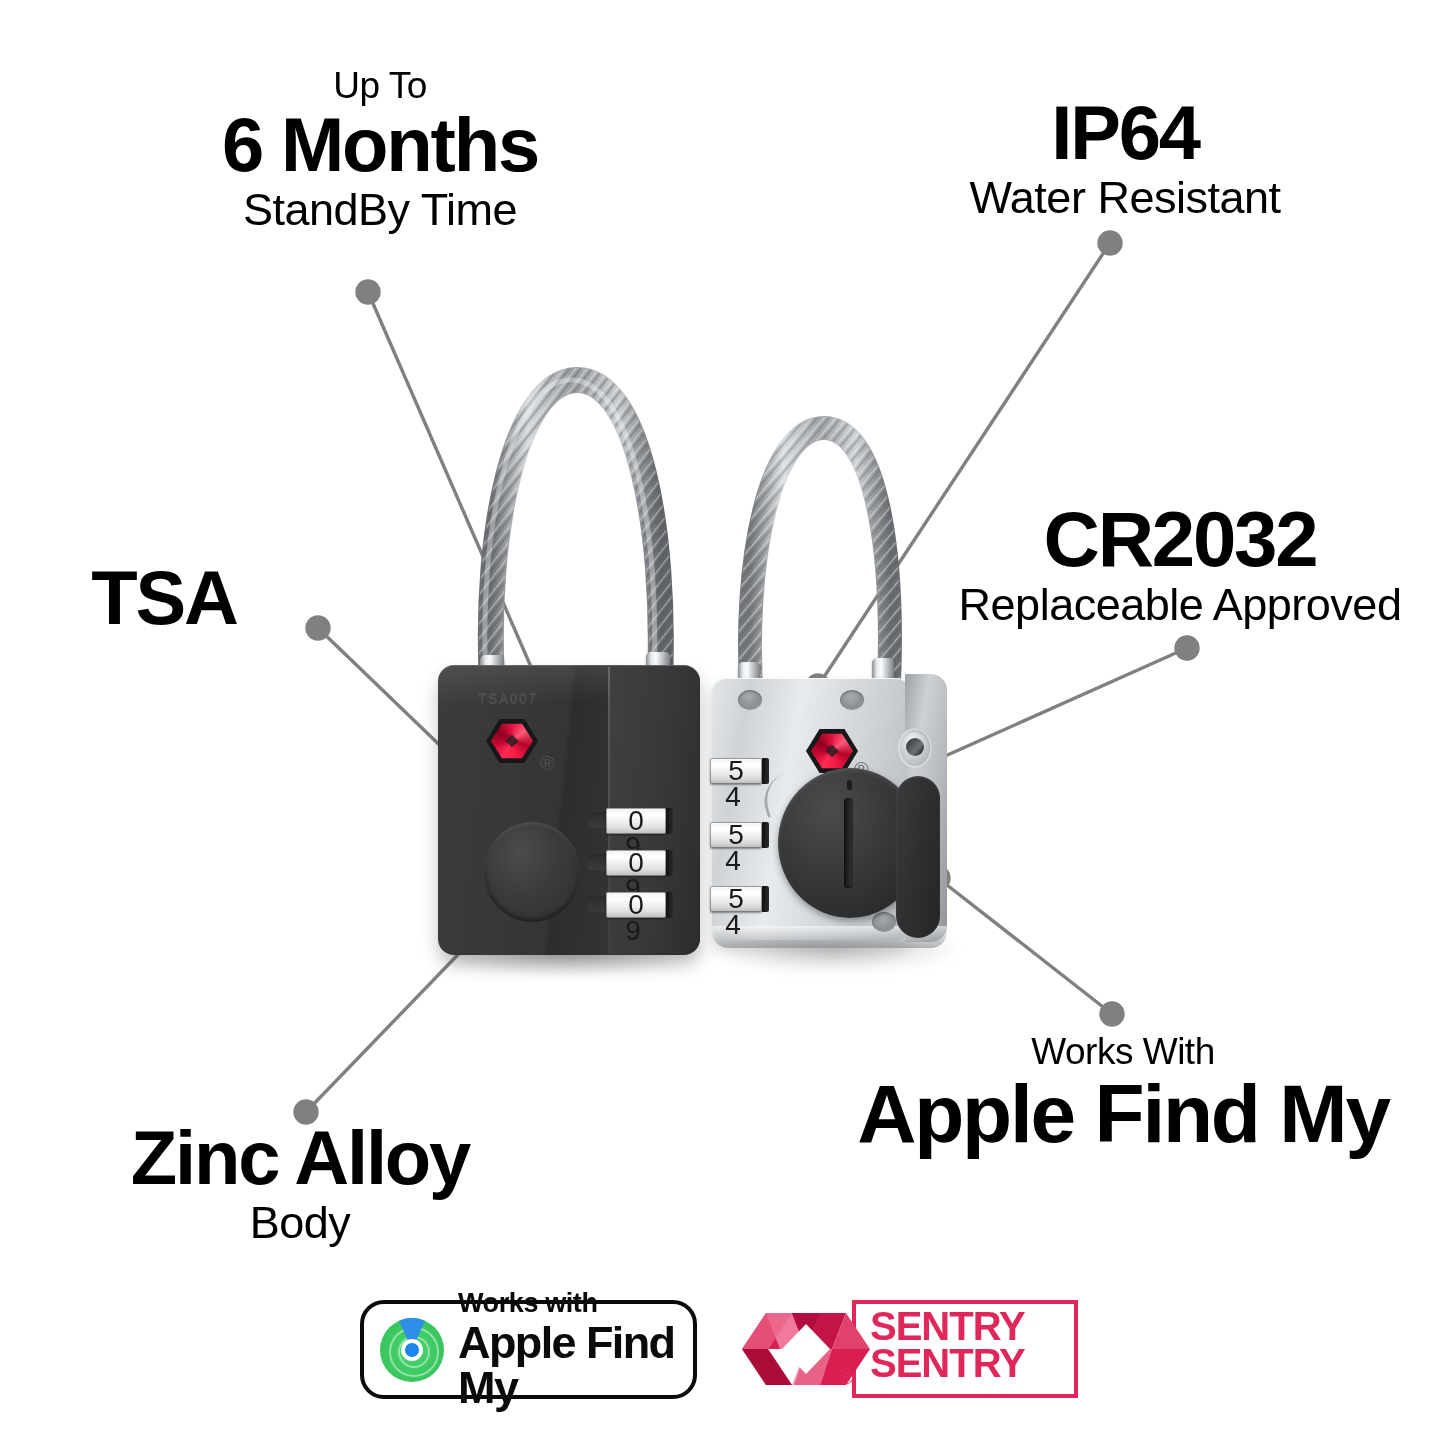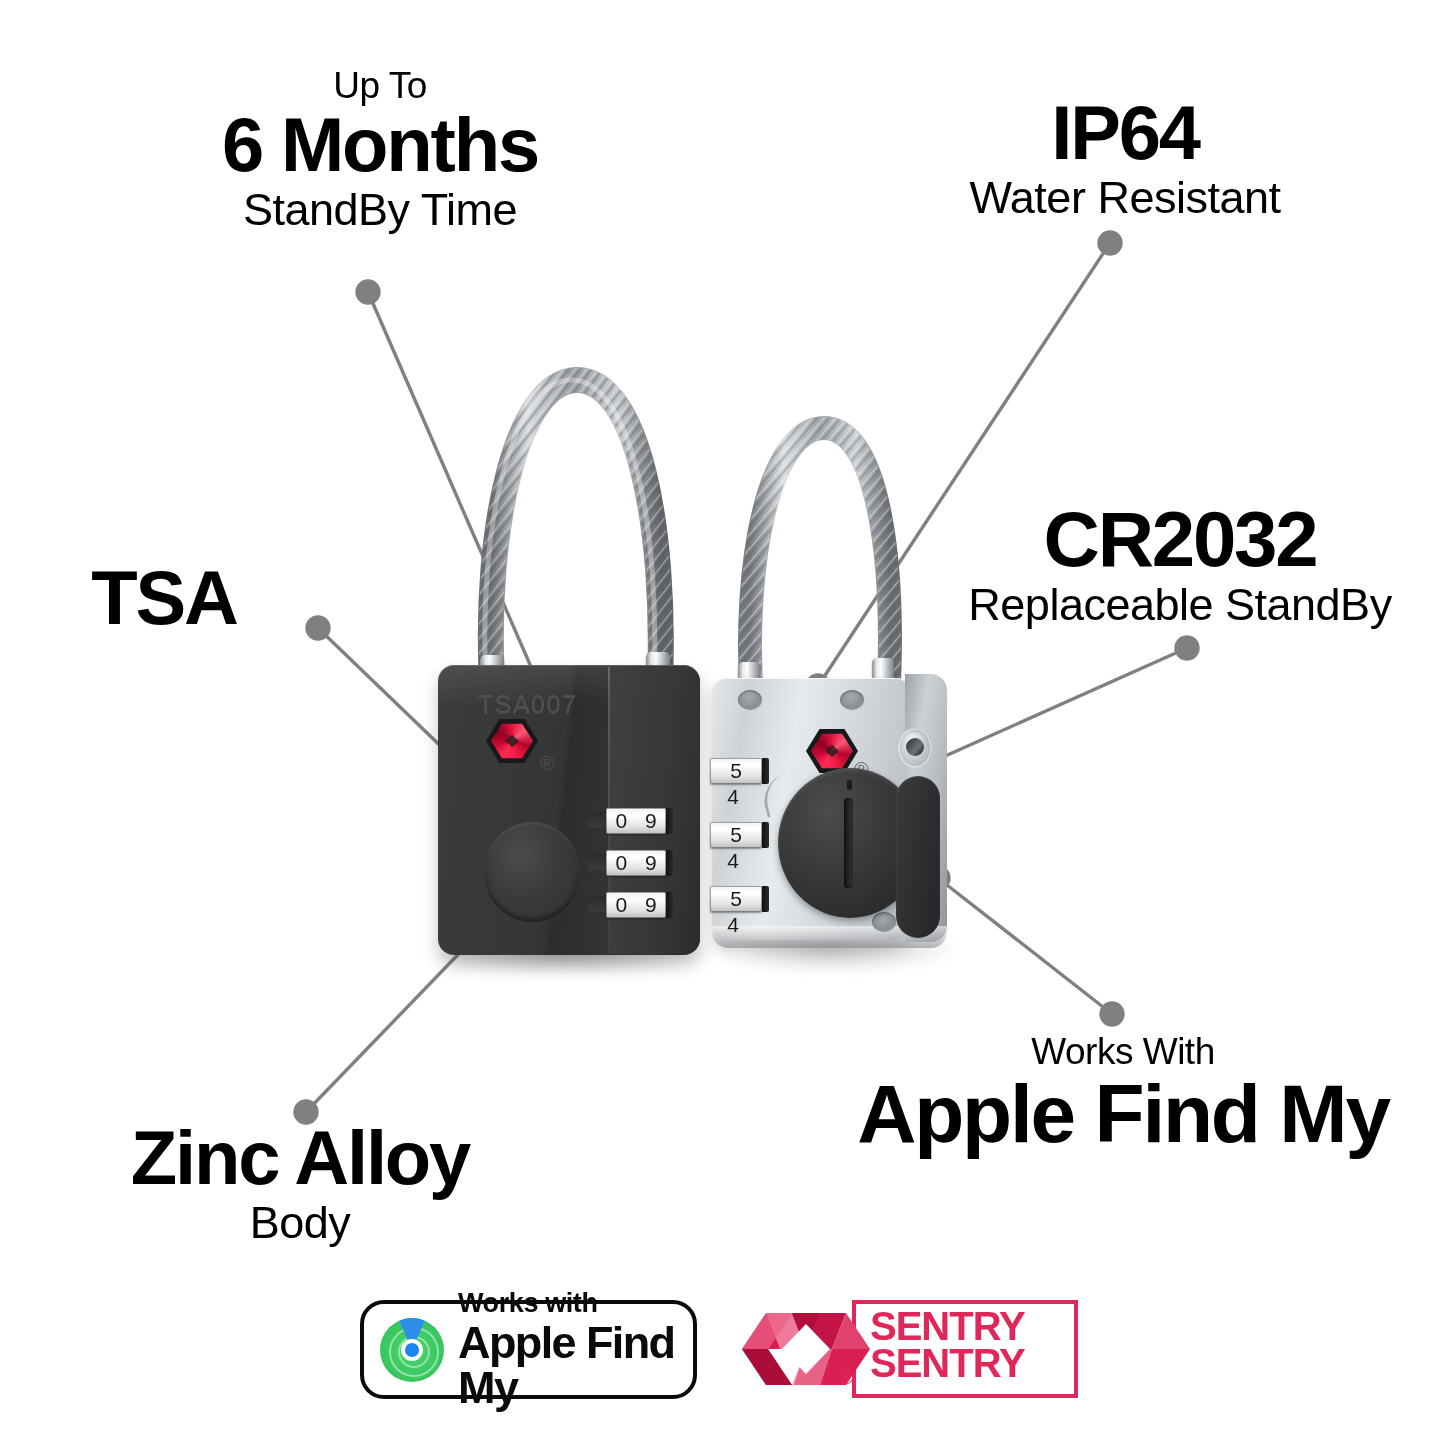--- a/index.html
+++ b/index.html
@@ -53,21 +53,21 @@
   .blk-seam{
     position:absolute;left:170px;top:307px;width:2px;height:286px;
     background:linear-gradient(180deg,rgba(255,255,255,.22),rgba(255,255,255,.05));
   }
   .blk-face-right{
     position:absolute;left:172px;top:306px;width:90px;height:288px;
     border-radius:0 16px 16px 0;
     background:linear-gradient(96deg,#3e4042 0%,#37383a 55%,#2b2c2e 100%);
   }
   .tsa-engrave{
-    position:absolute;left:40px;top:330px;font-size:25px;letter-spacing:1.5px;
+    position:absolute;left:40px;top:330px;font-size:14px;letter-spacing:1.5px;
     color:#4d4f51;text-shadow:0 1px 0 rgba(255,255,255,.10);
     font-family:"Liberation Sans", sans-serif;
   }
   .oval-btn{
     position:absolute;left:46px;top:462px;width:96px;height:100px;border-radius:50%;
     background:radial-gradient(ellipse at 38% 32%, #4a4c4e 0%, #3a3b3d 45%, #2e2f31 100%);
     box-shadow:inset 0 2px 3px rgba(255,255,255,.10), inset 0 -3px 5px rgba(0,0,0,.45);
   }
   
   .gem{position:absolute;width:52px;height:46px;}
@@ -90,21 +90,21 @@
     clip-path:polygon(50% 0,100% 50%,50% 100%,0 50%);
   }
   .reg-mark{position:absolute;font-size:20px;color:#4e5052;}
 
   
   .dial-col{position:absolute;}
   .dial{
     position:absolute;width:60px;height:26px;border-radius:2px;
     background:linear-gradient(180deg,#f2f2f2 0%,#ffffff 28%,#e2e2e2 72%,#bdbdbd 100%);
     box-shadow:inset 0 0 0 1px rgba(0,0,0,.35), 0 1px 2px rgba(0,0,0,.4);
-    color:#1a1a1a;font-size:21px;line-height:26px;text-align:center;letter-spacing:6px;
+    color:#1a1a1a;font-size:28px;line-height:26px;text-align:center;letter-spacing:6px;
     text-indent:6px;
   }
   .dial-edge{
     position:absolute;width:7px;height:26px;
     background:linear-gradient(90deg,#111 0%,#2b2b2b 100%);border-radius:0 2px 2px 0;
   }
   .dial-notch{
     position:absolute;width:22px;height:16px;border-radius:3px;
     background:linear-gradient(180deg,#2a2b2d,#3a3b3d);
   }
@@ -370,21 +370,21 @@
     <div class="cal-big" style="font-size:76px;">IP64</div>
     <div class="cal-sub">Water Resistant</div>
   </div>
 
   <div class="callout" style="left:24px;top:558px;width:280px;">
     <div class="cal-big" style="font-size:76px;">TSA</div>
   </div>
 
   <div class="callout" style="left:955px;top:498px;width:450px;">
     <div class="cal-big" style="font-size:78px;">CR2032</div>
-    <div class="cal-sub">Replaceable StandBy</div>
+    <div class="cal-sub">Replaceable Approved</div>
   </div>
 
   <div class="callout" style="left:80px;top:1118px;width:440px;">
     <div class="cal-big" style="font-size:76px;">Zinc Alloy</div>
     <div class="cal-sub">Body</div>
   </div>
 
   <div class="callout" style="left:838px;top:1032px;width:570px;">
     <div class="cal-small">Works With</div>
     <div class="cal-big xl" style="font-size:82px;">Apple Find My</div>

